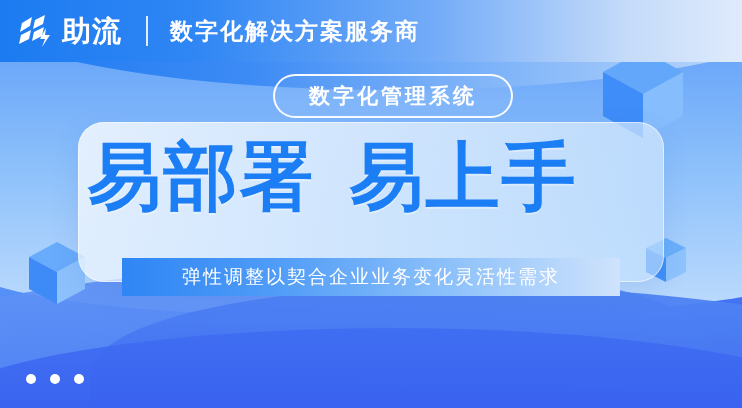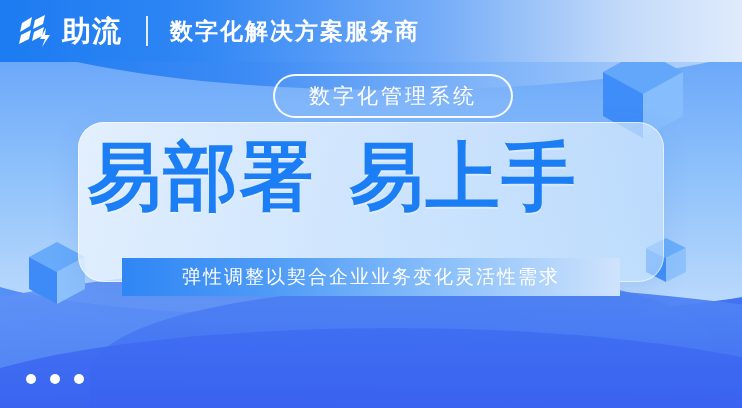--- a/index.html
+++ b/index.html
@@ -148,21 +148,21 @@
     position: absolute;
     left: 50%;
     top: 74px;
     transform: translateX(-50%);
     z-index: 7;
     padding: 6px 34px;
     border: 2px solid rgba(255,255,255,.95);
     border-radius: 999px;
     color: #ffffff;
     font-size: 21px;
-    font-weight: 400;
+    font-weight: 700;
     letter-spacing: 3px;
     white-space: nowrap;
     background: rgba(255,255,255,.06);
     text-align: center;
   }
 
   
   .headline {
     position: absolute;
     left: 0;

